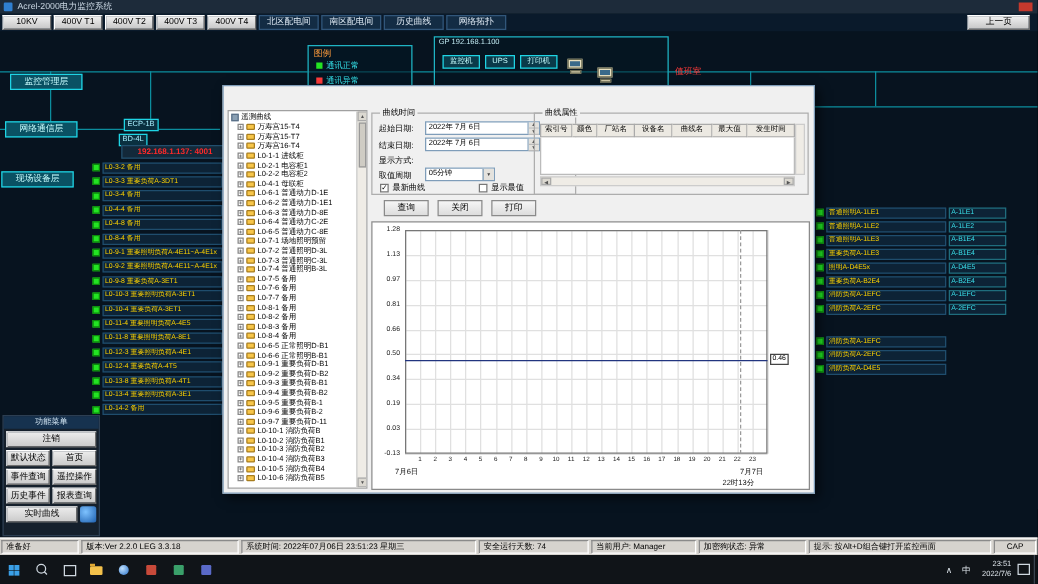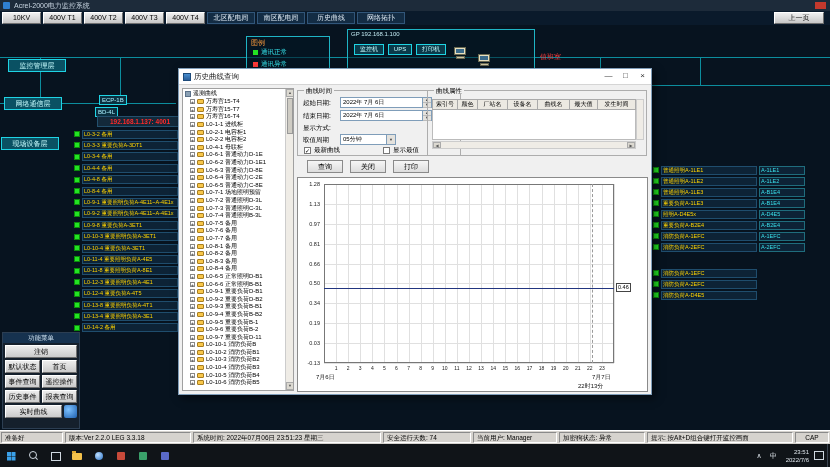--- a/index.html
+++ b/index.html
@@ -366,29 +366,20 @@
         </div>
       </div>
     <div class="menu-row">
       <div class="mbtn">实时曲线</div>
       <div id="menu-logo"></div>
     </div>
   </div>
 </div>
 
 <div id="dialog">
-  <div id="dlg-titlebar">
-    <div id="dlg-icon"></div>
-    <div id="dlg-title">历史曲线查询</div>
-    <div id="dlg-btns">
-      <div class="dlg-btn">—</div>
-      <div class="dlg-btn">□</div>
-      <div class="dlg-btn close">×</div>
-    </div>
-  </div>
 
   <div id="tree">
     <div id="tree-root">
       <div id="root-icon"></div>
       <span>遥测曲线</span>
     </div>
     <div id="tree-items">
         <div class="tree-row">
           <div class="expander">+</div>
           <div class="folder"></div>

